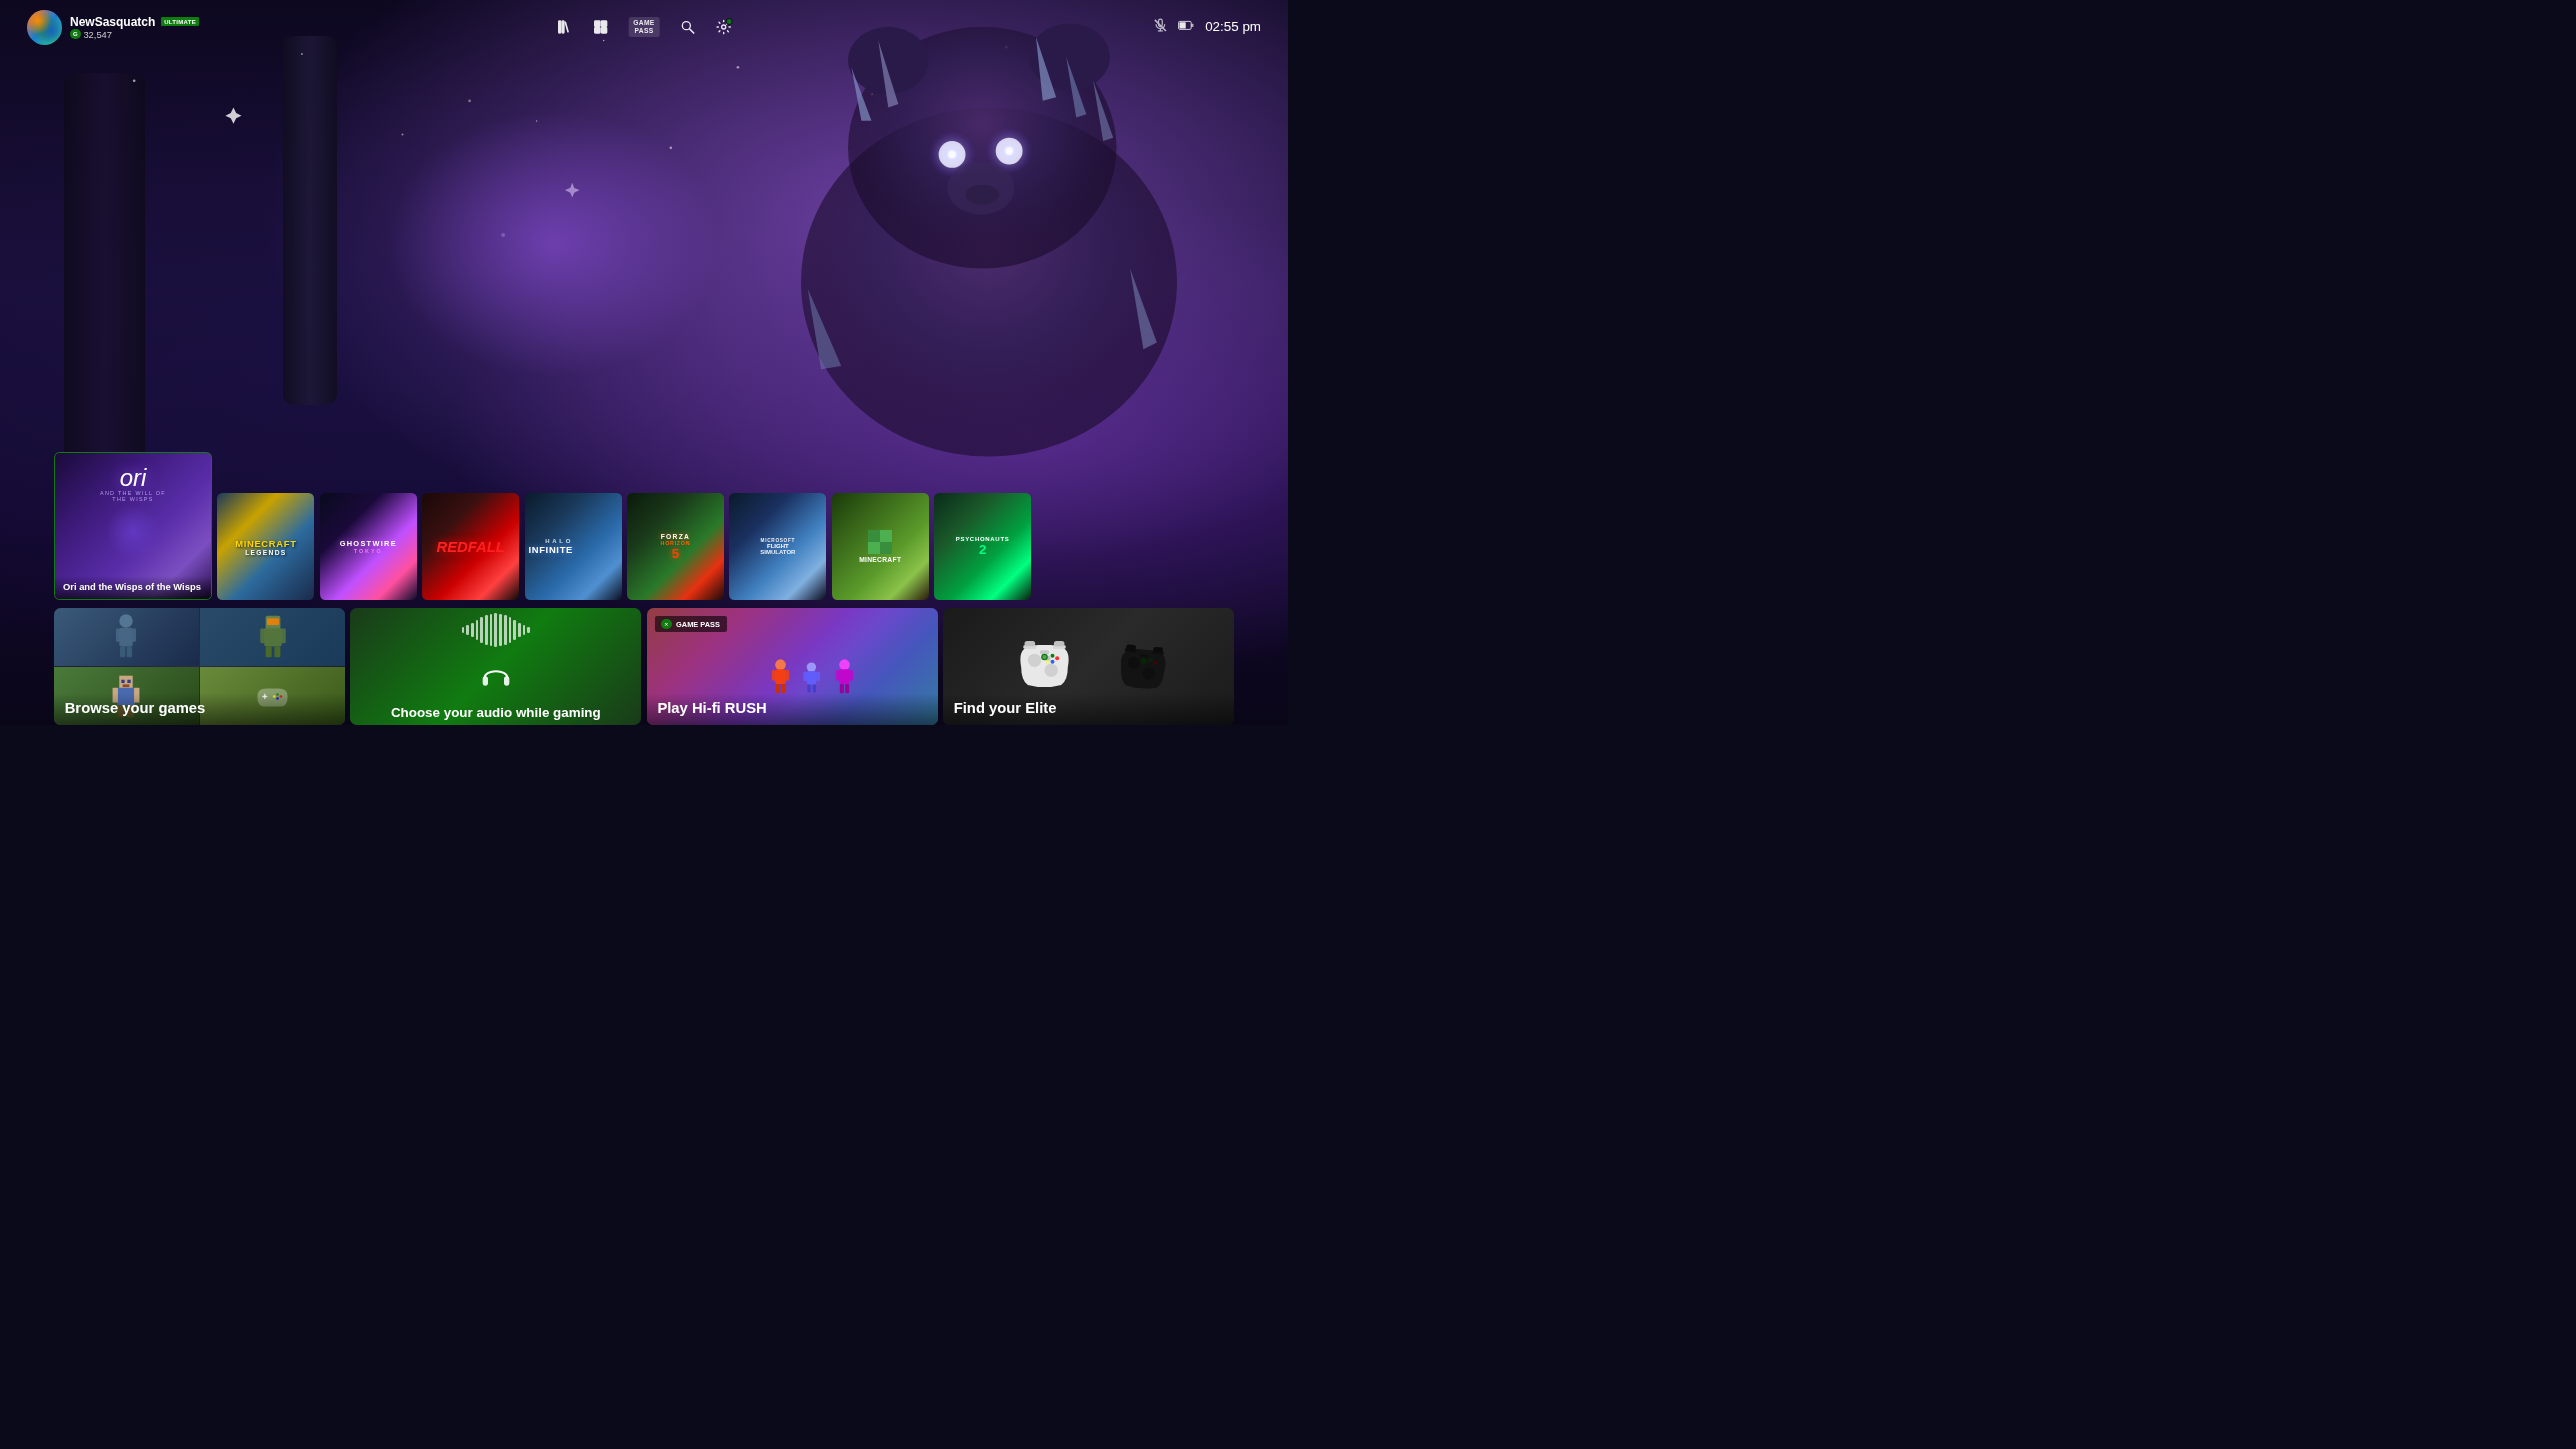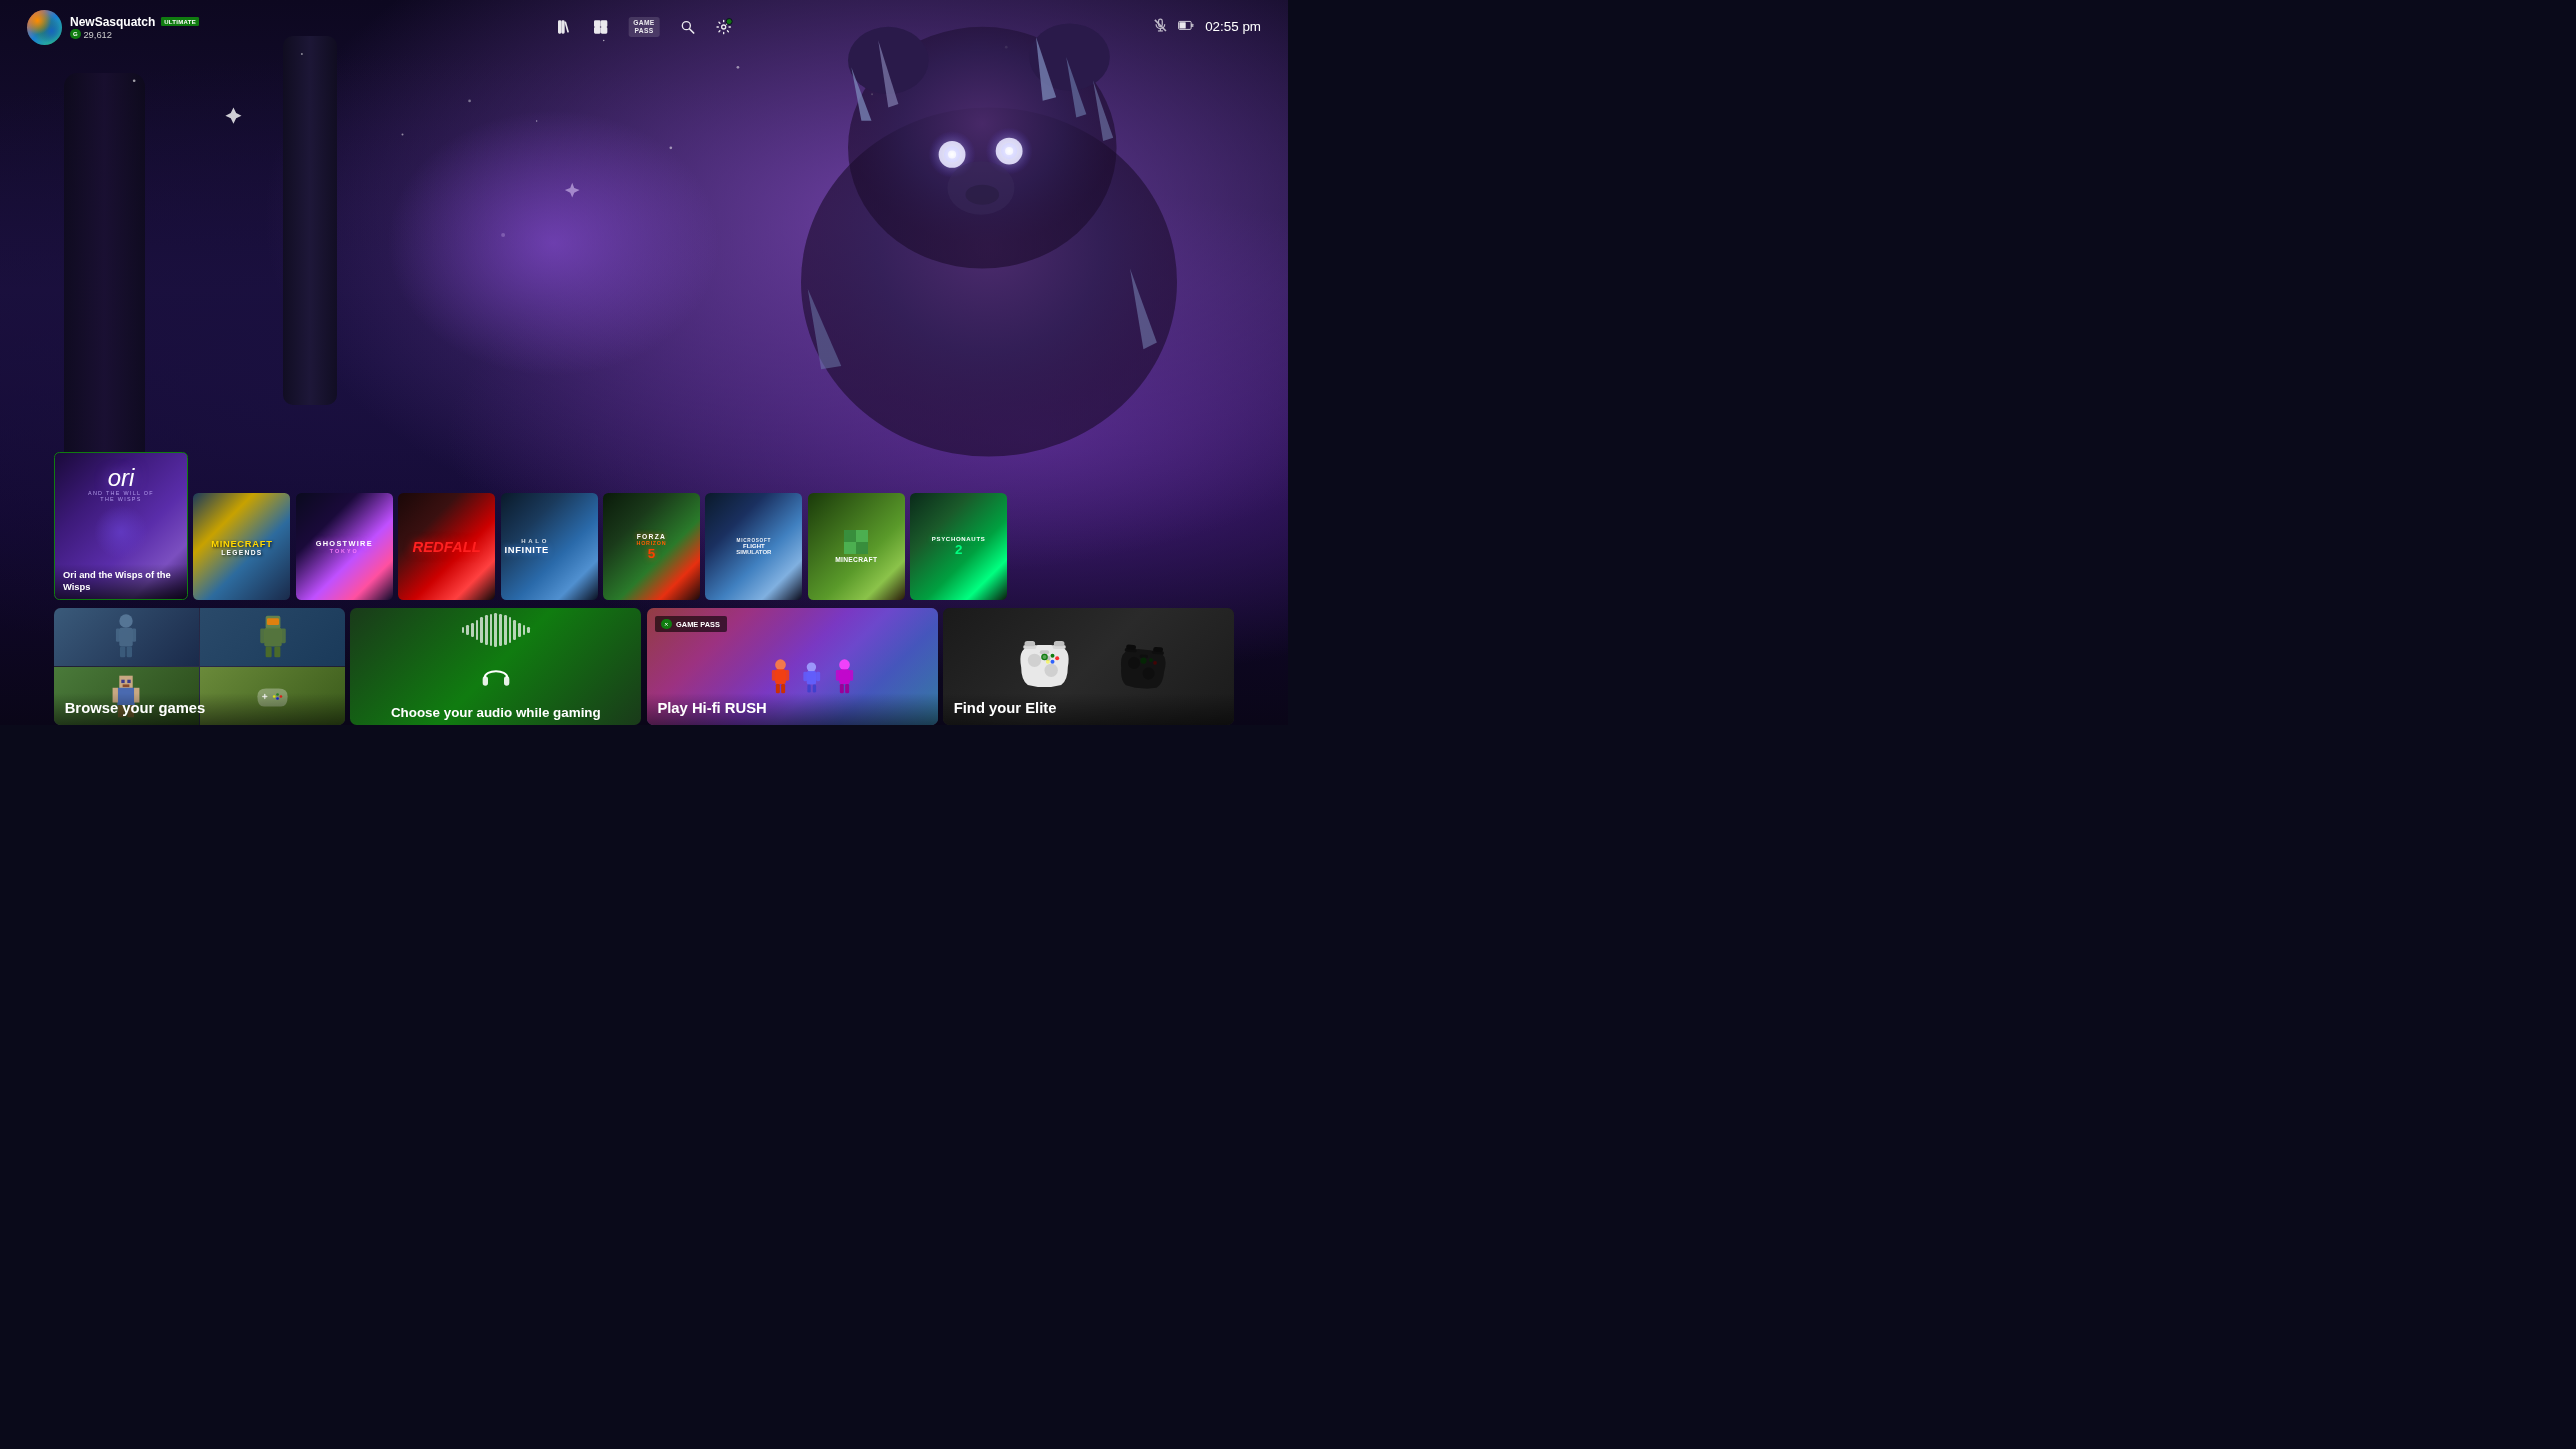--- a/index.html
+++ b/index.html
@@ -227,21 +227,21 @@
 
     .game-tile {
       border-radius: 5.4px;
       overflow: hidden;
       cursor: pointer;
       flex-shrink: 0;
       position: relative;
     }
 
     .game-tile.featured {
-      width: 134px;
+      width: 158px;
       height: 148px;
       border: 1.3px solid #107c10;
     }
 
     .game-tile.normal {
       width: 97px;
       height: 107px;
     }
 
     .game-tile-img {
@@ -603,21 +603,21 @@
       <div class="avatar">
         <div class="avatar-inner"></div>
       </div>
       <div class="user-details">
         <div class="username-row">
           <span class="username">NewSasquatch</span>
           <span class="ultimate-badge">ULTIMATE</span>
         </div>
         <div class="gamerscore">
           <div class="g-icon">G</div>
-          <span>29,612</span>
+          <span>32,547</span>
         </div>
       </div>
     </div>
 
     <div class="nav-icons">
 
       <div class="nav-icon">
         <svg class="nav-svg" viewBox="0 0 24 24">
           <rect x="3" y="3" width="3" height="18" rx="1" fill="white"></rect>
           <rect x="8" y="3" width="3" height="18" rx="1" fill="white"></rect>

